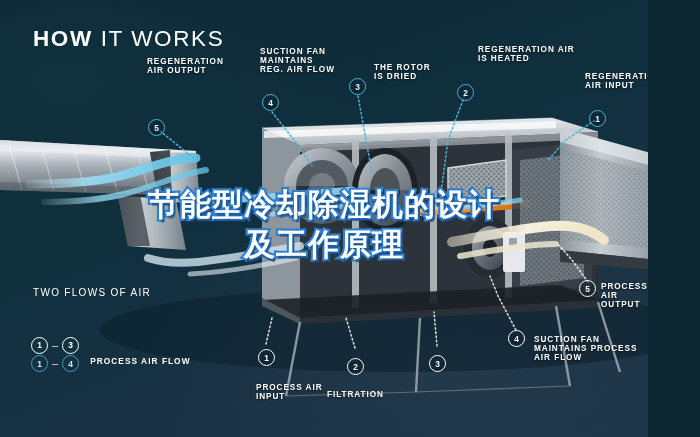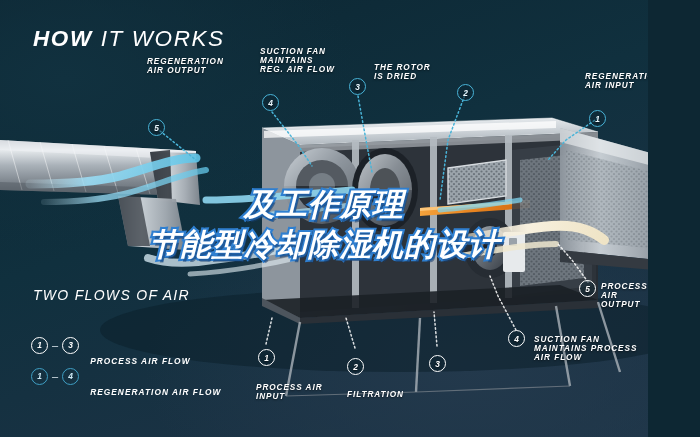--- a/index.html
+++ b/index.html
@@ -10,21 +10,20 @@
     position:relative;
   }
   #stage {
     position:absolute; left:0; top:0;
     width:648px; height:437px;
     overflow:hidden;
     background:
       radial-gradient(ellipse 520px 300px at 72% 84%, #23394c 0%, rgba(35,57,76,0) 62%),
       radial-gradient(ellipse 420px 260px at 10% 18%, #11313f 0%, rgba(17,49,63,0) 70%),
       linear-gradient(160deg,#0c2632 0%, #10303e 42%, #1a3244 78%, #1e3649 100%);
-    font-style: italic;
   }
   .illus { position:absolute; left:0; top:0; width:700px; height:437px; }
 
   
   .hdr {
     position:absolute; left:33px; top:26px;
     font-size:22.5px; letter-spacing:1.6px; color:#ffffff;
     white-space:nowrap;
   }
   .hdr .b { font-weight:bold; }
@@ -51,21 +50,21 @@
     font-size:8.4px; font-weight:bold;
     display:flex; align-items:center; justify-content:center;
     background:rgba(12,36,48,.45);
     text-shadow:0 1px 2px rgba(0,0,0,.6);
   }
   .num.blue { border-color:#49b4d8; color:#eaf8ff; }
 
   
   .legend-title {
     position:absolute; left:33px; top:287px;
-    color:#fff; font-size:14px; letter-spacing:1.3px; font-weight:400;text-align:center;
+    color:#fff; font-size:10px; letter-spacing:1.3px; font-weight:400;text-align:center;
   }
   .legend-row { position:absolute; display:flex; align-items:center; }
   .legend-row .dash {
     color:#dfeaf0; font-size:11px; margin:0 4px; line-height:1;
   }
   .legend-row .ltext {
     margin-left:11px; color:#ffffff; font-size:8.3px;
     font-weight:bold; letter-spacing:1.05px;margin-top:32px;
   }
   .lg-c {
@@ -305,58 +304,59 @@
 
   <div class="lbl" style="left:260px; top:47px;">SUCTION FAN
 MAINTAINS
 REG. AIR FLOW</div>
   <div class="num blue" style="left:262px; top:94px;">4</div>
 
   <div class="lbl" style="left:374px; top:63px;">THE ROTOR
 IS DRIED</div>
   <div class="num blue" style="left:349px; top:78px;">3</div>
 
+  <div class="lbl" style="left:478px; top:45px;">REGENERATION AIR
+IS HEATED</div>
   <div class="num blue" style="left:457px; top:84px;">2</div>
 
   <div class="lbl" style="left:585px; top:72px;">REGENERATION
 AIR INPUT</div>
   <div class="num blue" style="left:589px; top:110px;">1</div>
 
   <div class="lbl" style="left:601px; top:282px;">PROCESS AIR
 OUTPUT</div>
   <div class="num" style="left:579px; top:280px;">5</div>
 
   <div class="lbl" style="left:534px; top:335px;">SUCTION FAN
 MAINTAINS PROCESS
 AIR FLOW</div>
   <div class="num" style="left:508px; top:330px;">4</div>
 
   <div class="num" style="left:429px; top:355px;">3</div>
 
-  <div class="lbl" style="left:347px; top:390px;">FILTRATION</div>
+  <div class="lbl" style="left:327px; top:390px;">FILTRATION</div>
   <div class="num" style="left:347px; top:358px;">2</div>
 
   <div class="lbl" style="left:256px; top:383px;">PROCESS AIR
 INPUT</div>
   <div class="num" style="left:258px; top:349px;">1</div>
 
   <div class="legend-title">TWO FLOWS OF AIR</div>
 
   <div class="legend-row" style="left:31px; top:324px;">
     <span class="lg-c">1</span>
     <span class="dash">–</span>
     <span class="lg-c">3</span>
     <span class="ltext">PROCESS AIR FLOW</span>
   </div>
 
   <div class="legend-row" style="left:31px; top:355px;">
     <span class="lg-c blue">1</span>
     <span class="dash">–</span>
     <span class="lg-c blue">4</span>
-    <span class="ltext">REGENERATION AIR FLOW</span>
   </div>
 
   <div class="zh">
+    <span>节能型冷却除湿机的设计</span>
     <span>及工作原理</span>
-    <span>节能型冷却除湿机的设计</span>
   </div>
 
 </div>
 
 </body></html>

